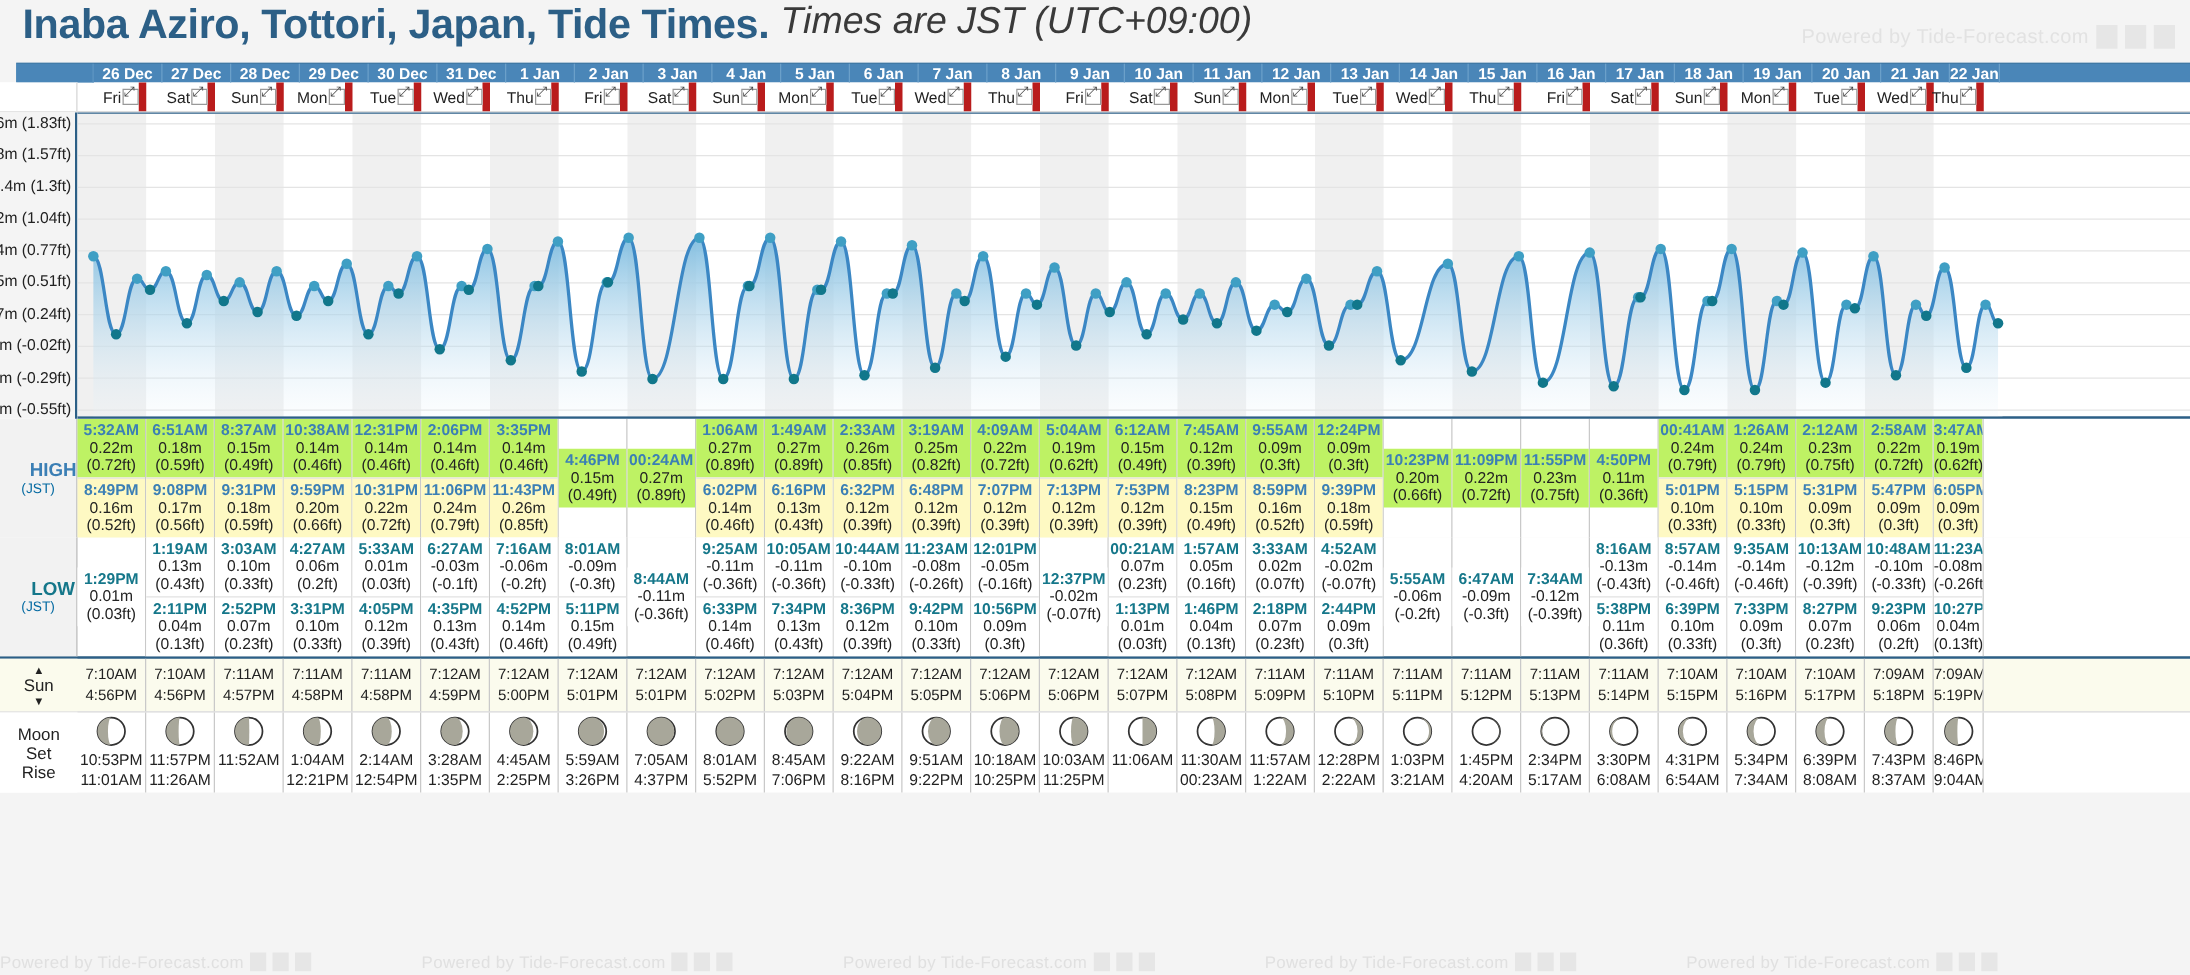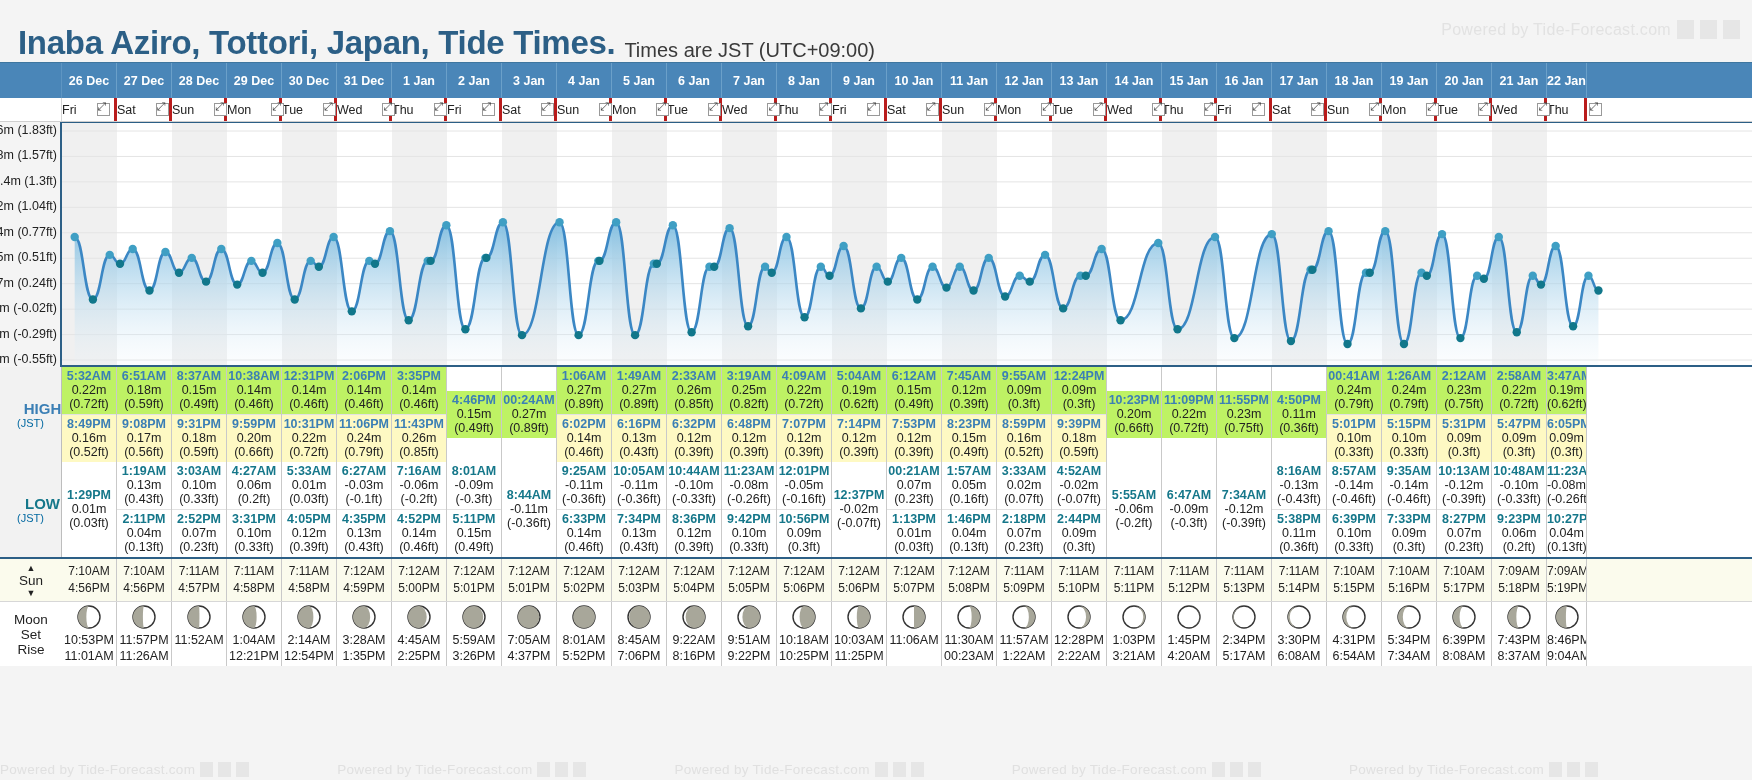--- a/index.html
+++ b/index.html
@@ -1,39 +1,39 @@
 <!DOCTYPE html>
 <html><head>
 <meta charset="utf-8">
 <style>
   * { box-sizing: border-box; margin:0; padding:0; }
   html,body { width:1752px; height:780px; overflow:hidden; background:#f4f4f4;
     font-family:"Liberation Sans", sans-serif; }
   #app { position:relative; width:1752px; height:780px; background:#f4f4f4; }
 
   
-  .titlebar { height:62px; display:flex; align-items:flex-end; padding-left:18px; background:#f4f4f4; position:relative;}
+  .titlebar { height:50px; display:flex; align-items:flex-start; padding-left:18px; background:#f4f4f4; position:relative;}
   .title-main { font-size:33px; font-weight:bold; color:#2c5f86; letter-spacing:-0.3px; white-space:nowrap;}
-  .title-sub { font-size:20px; font-weight:normal; color:#3a3a3a; margin-left:9px; white-space:nowrap;}
+  .title-sub { font-size:30px; font-weight:normal; color:#3a3a3a; margin-left:9px; white-space:nowrap;font-style:italic;}
   .wm-top { position:absolute; right:12px; top:20px; display:flex; align-items:center; gap:6px; }
   .wm-text { color:#e2e2e2; font-size:16px; letter-spacing:0.3px; }
   .wm-box { width:17px; height:19px; background:#e6e6e6; display:inline-block; }
 
   
-  .daybar { display:flex; background:#4a86b8; height:36px; border-top:1px solid #3e769f;}
+  .daybar { display:flex; background:#4a86b8; height:16px; border-top:1px solid #3e769f;margin-left:13px;}
   .daybar .lead { width:62px; flex:0 0 62px; background:#4a86b8; border-right:1px solid #5e95c2;}
   .daycell { flex:0 0 55px; width:55px; color:#fff; font-size:12.5px; font-weight:bold;
      display:flex; align-items:center; justify-content:center; border-right:1px solid #6ba0c9; }
   .daycell.partial { flex:0 0 40px; width:40px; }
 
   
   .wdbar { display:flex; height:24px; background:#fff; border-bottom:1px solid #cfcfcf;}
   .wdbar .lead { width:62px; flex:0 0 62px; background:#fff; border-right:1px solid #d6d6d6;}
-  .wdcell { flex:0 0 55px; width:55px; display:flex; align-items:center; justify-content:flex-start;
-     gap:20px; border-right:3px solid #b91c1c; font-size:12.5px; color:#222; }
+  .wdcell { flex:0 0 55px; width:55px; display:flex; align-items:center; justify-content:flex-end;
+     gap:1px; border-right:6px solid #b91c1c; font-size:12.5px; color:#222; }
   .wdcell.partial { flex:0 0 40px; width:40px; }
   .expand-ico { width:13px; height:13px; border:1px solid #999; background:#fff; position:relative; flex:0 0 13px;}
   .expand-ico::before{ content:"⤢"; position:absolute; left:0; top:-4px; font-size:11px; color:#444; line-height:13px;}
 
   
   .chart-wrap { position:relative; height:245px; background:#fff; display:flex; }
   .y-axis { width:62px; flex:0 0 62px; position:relative; background:#f4f4f4;
      border-right:2px solid #2c5f86; }
   .ytick { position:absolute; right:3px; font-size:12.5px; color:#222; white-space:nowrap; transform:translateY(-50%);}
   .plot { position:relative; flex:1; overflow:hidden; background:#fff;
@@ -586,21 +586,21 @@
         <div class="f">(0.39ft)</div>
           </div>
         </div>
         <div class="tcol">
           <div class="ev hi-row">
             <div class="t">5:04AM</div>
         <div class="m">0.19m</div>
         <div class="f">(0.62ft)</div>
           </div>
           <div class="ev hi-row alt">
-            <div class="t">7:14PM</div>
+            <div class="t">7:13PM</div>
         <div class="m">0.12m</div>
         <div class="f">(0.39ft)</div>
           </div>
         </div>
         <div class="tcol">
           <div class="ev hi-row">
             <div class="t">6:12AM</div>
         <div class="m">0.15m</div>
         <div class="f">(0.49ft)</div>
           </div>

